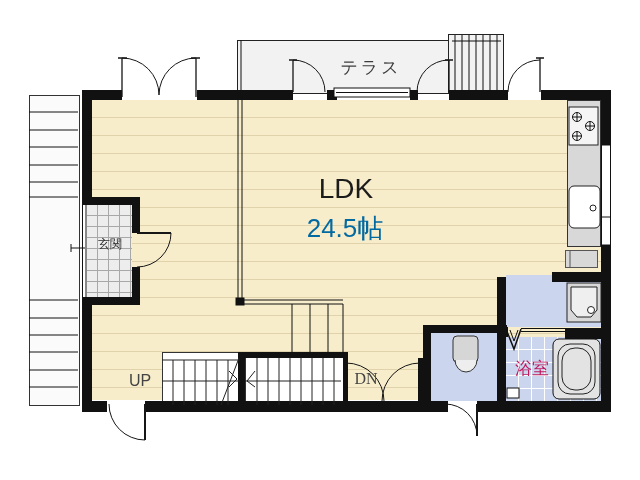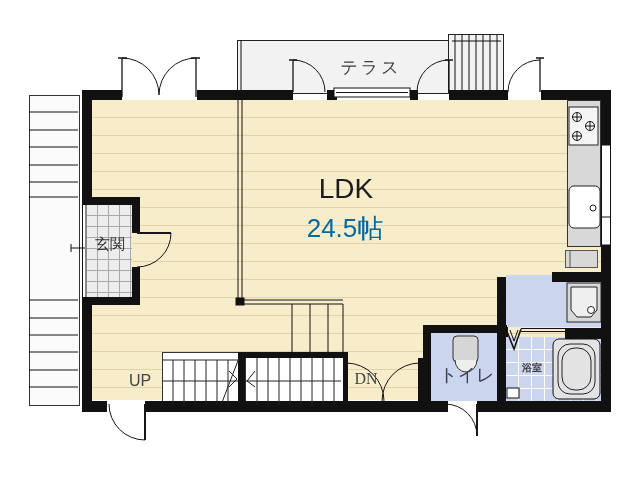--- a/index.html
+++ b/index.html
@@ -22,25 +22,25 @@
      background-image:repeating-linear-gradient(to right,transparent 0 12px,#fff 12px 13px),
                       repeating-linear-gradient(to bottom,transparent 0 12px,#fff 12px 13px);}
   #kitchen-counter{left:567px;top:100px;width:34px;height:147px;background:#d8d8d8;border:1px solid #333;box-sizing:border-box;}
   #gray-box{left:565px;top:250px;width:33px;height:18px;background:#d8d8d8;border:1px solid #555;box-sizing:border-box;}
   #up-stairs{left:162px;top:352px;width:78px;height:54px;background:#fff;border:1px solid #333;box-sizing:border-box;}
   #dn-stairs{left:245px;top:352px;width:103px;height:54px;background:#fff;border:1px solid #333;box-sizing:border-box;}
   #overlay{position:absolute;left:0;top:0;pointer-events:none;}
   #terrace-label{left:371px;top:67px;font-size:17px;letter-spacing:3px;color:#3c3c3c;}
   #ldk-label{left:346px;top:189px;font-size:28px;color:#1b1b1b;}
   #ldk-size{left:345px;top:228px;font-size:26px;color:#0369a1;}
-  #entrance-label{left:110px;top:244px;font-size:15px;}
+  #entrance-label{left:110px;top:244px;font-size:12px;}
   #up-label{left:140px;top:381px;font-size:16px;color:#444;}
   #dn-label{left:366px;top:379px;font-size:16px;color:#444;font-family:Liberation Serif, serif;}
   #toilet-label{left:467px;top:375px;font-size:18px;color:#39404f;}
-  #bath-label{left:532px;top:368px;font-size:10px;color:#404040;font-weight:bold;}
+  #bath-label{left:532px;top:368px;font-size:17px;color:#be185d;}
 </style>
 </head>
 <body>
 
 <div id="plan">
 
   <div class="abs" id="ldk-floor"></div>
   <div class="abs" id="terrace"></div>
   <div class="abs" id="stripe-box"></div>
   <div class="abs" id="ext-stairs"></div>
@@ -183,15 +183,14 @@
       <path d="M570,251v16" stroke="#555"></path>
     </g>
   </svg>
 
   <div class="label" id="terrace-label">テラス</div>
   <div class="label" id="ldk-label">LDK</div>
   <div class="label" id="ldk-size">24.5帖</div>
   <div class="label" id="entrance-label">玄関</div>
   <div class="label" id="up-label">UP</div>
   <div class="label" id="dn-label">DN</div>
-  <div class="label" id="toilet-label">トイレ</div>
   <div class="label" id="bath-label">浴室</div>
 </div>
 
 </body></html>

